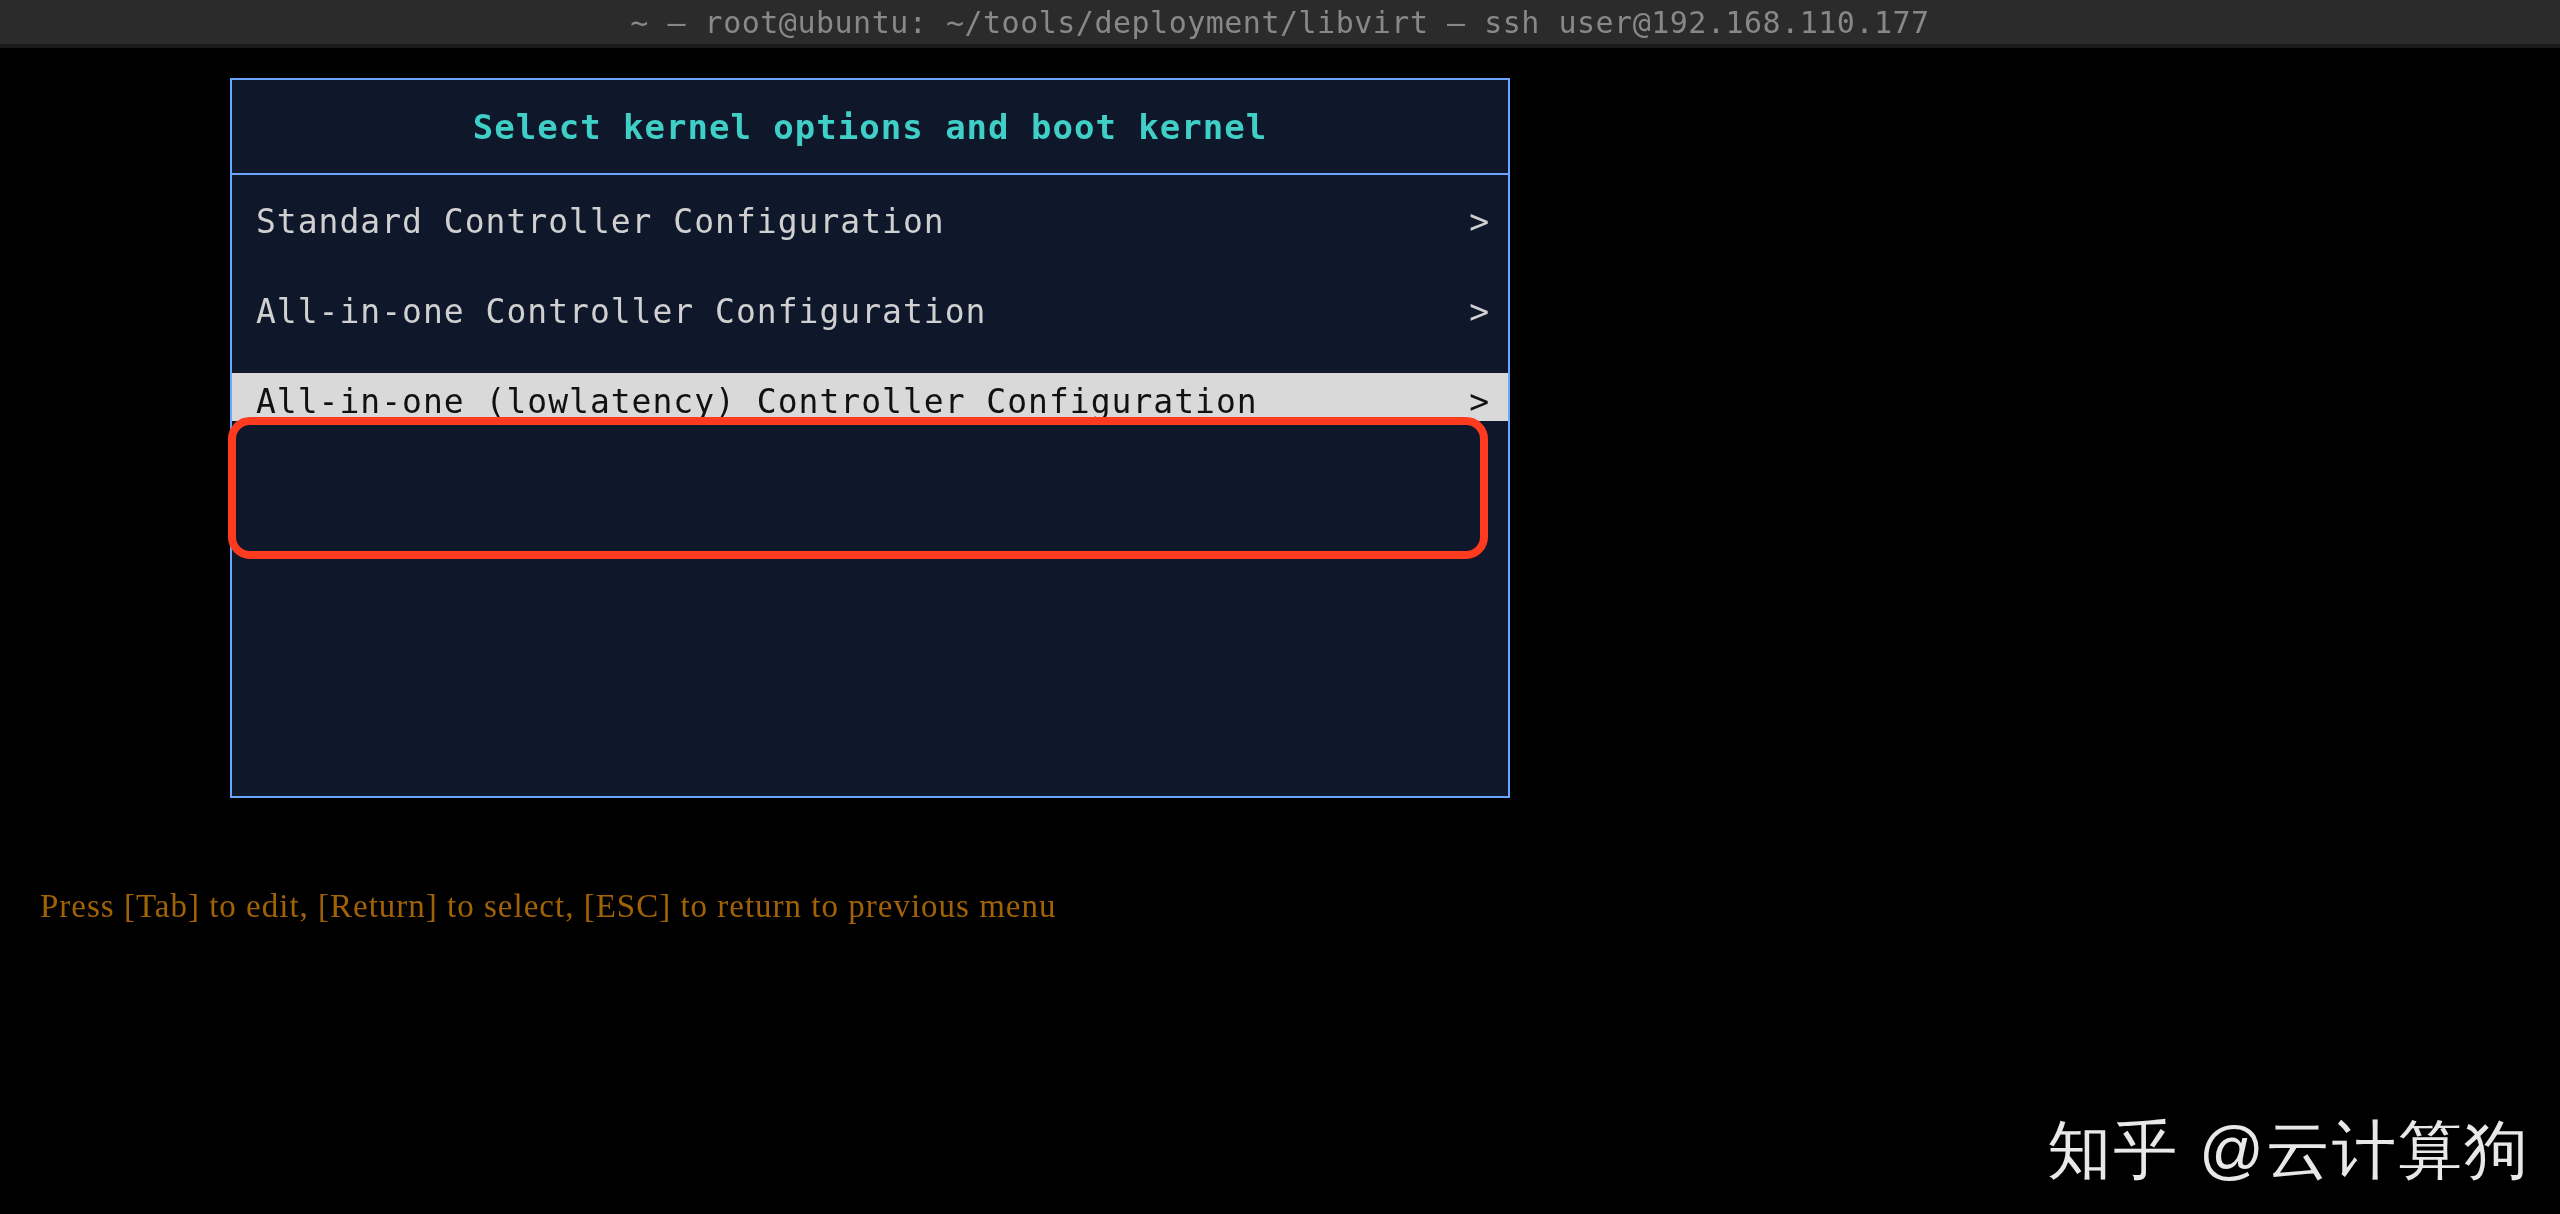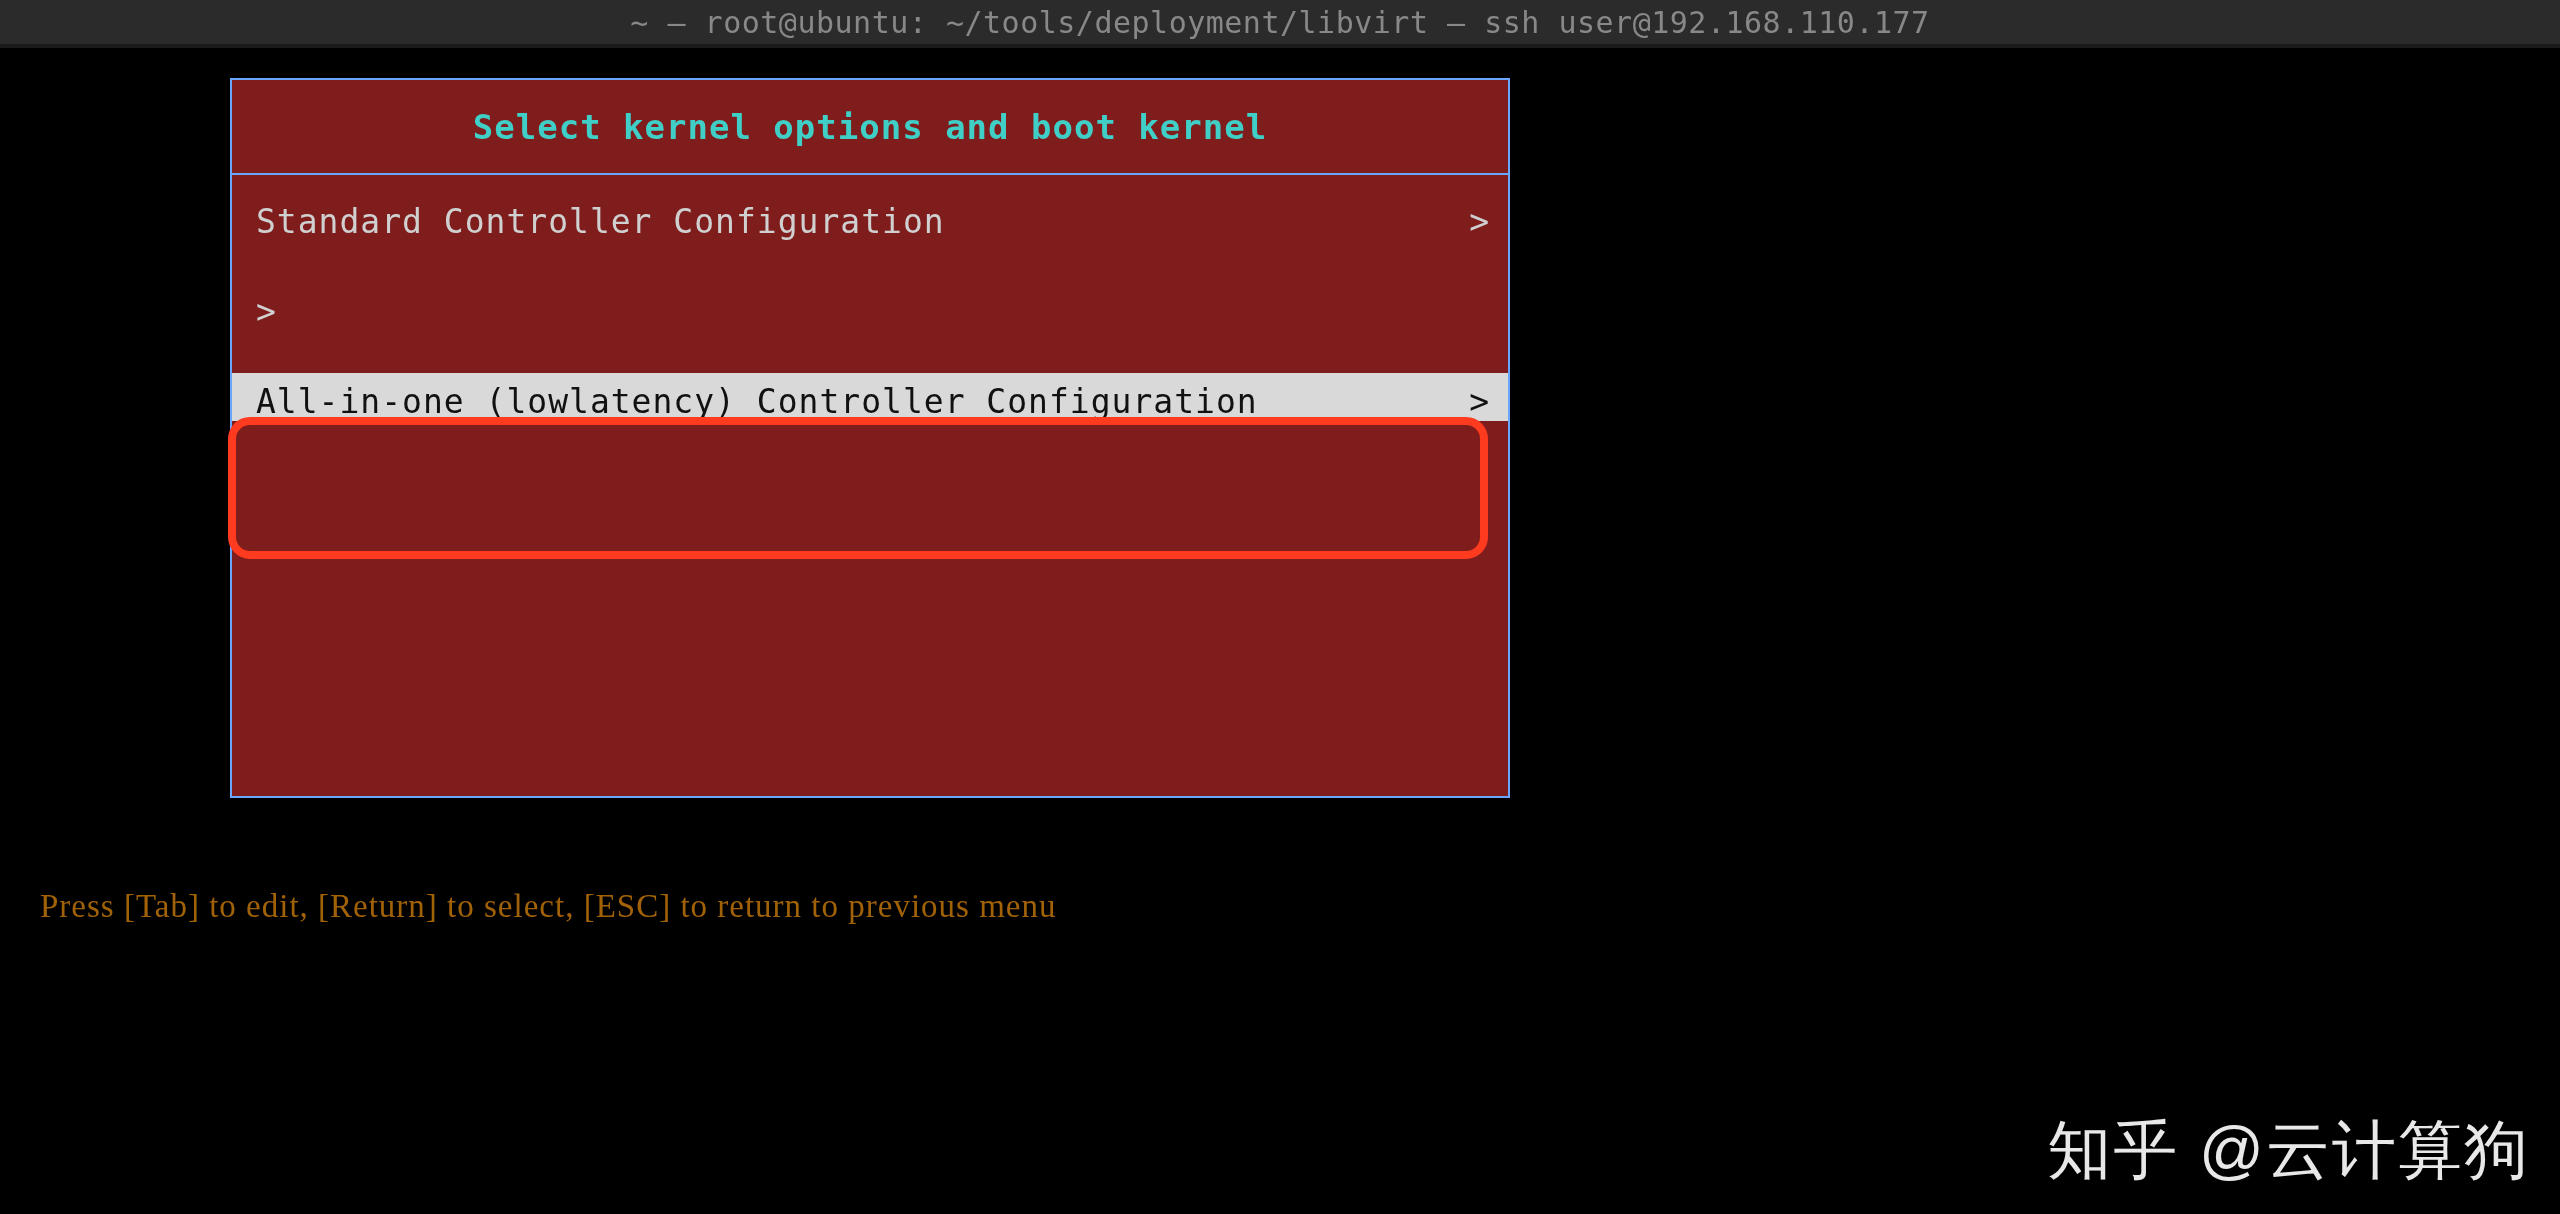--- a/index.html
+++ b/index.html
@@ -33,21 +33,21 @@
       right: 0;
       bottom: 0;
       background: #000;
     }
     .boot-panel {
       position: absolute;
       top: 30px;
       left: 230px;
       width: 1280px;
       height: 720px;
-      background: #7f1d1d;
+      background: #0f172a;
       border: 2px solid #6aa6ff;
     }
     .panel-header {
       height: 95px;
       border-bottom: 2px solid #6aa6ff;
       display: flex;
       align-items: center;
       justify-content: center;
       font-family: monospace;
     }
@@ -124,20 +124,21 @@
   <div class="boot-panel">
     <div class="panel-header">
       <span class="panel-header-text">Select kernel options and boot kernel</span>
     </div>
     <div class="panel-body">
       <div class="boot-item">
         <span>Standard Controller Configuration</span>
         <span class="arrow">&gt;</span>
       </div>
       <div class="boot-item">
+        <span>All-in-one Controller Configuration</span>
         <span class="arrow">&gt;</span>
       </div>
       <div class="boot-item selected">
         <span>All-in-one (lowlatency) Controller Configuration</span>
         <span class="arrow">&gt;</span>
       </div>
     </div>
   </div>
 
   <div class="highlight-box"></div>

